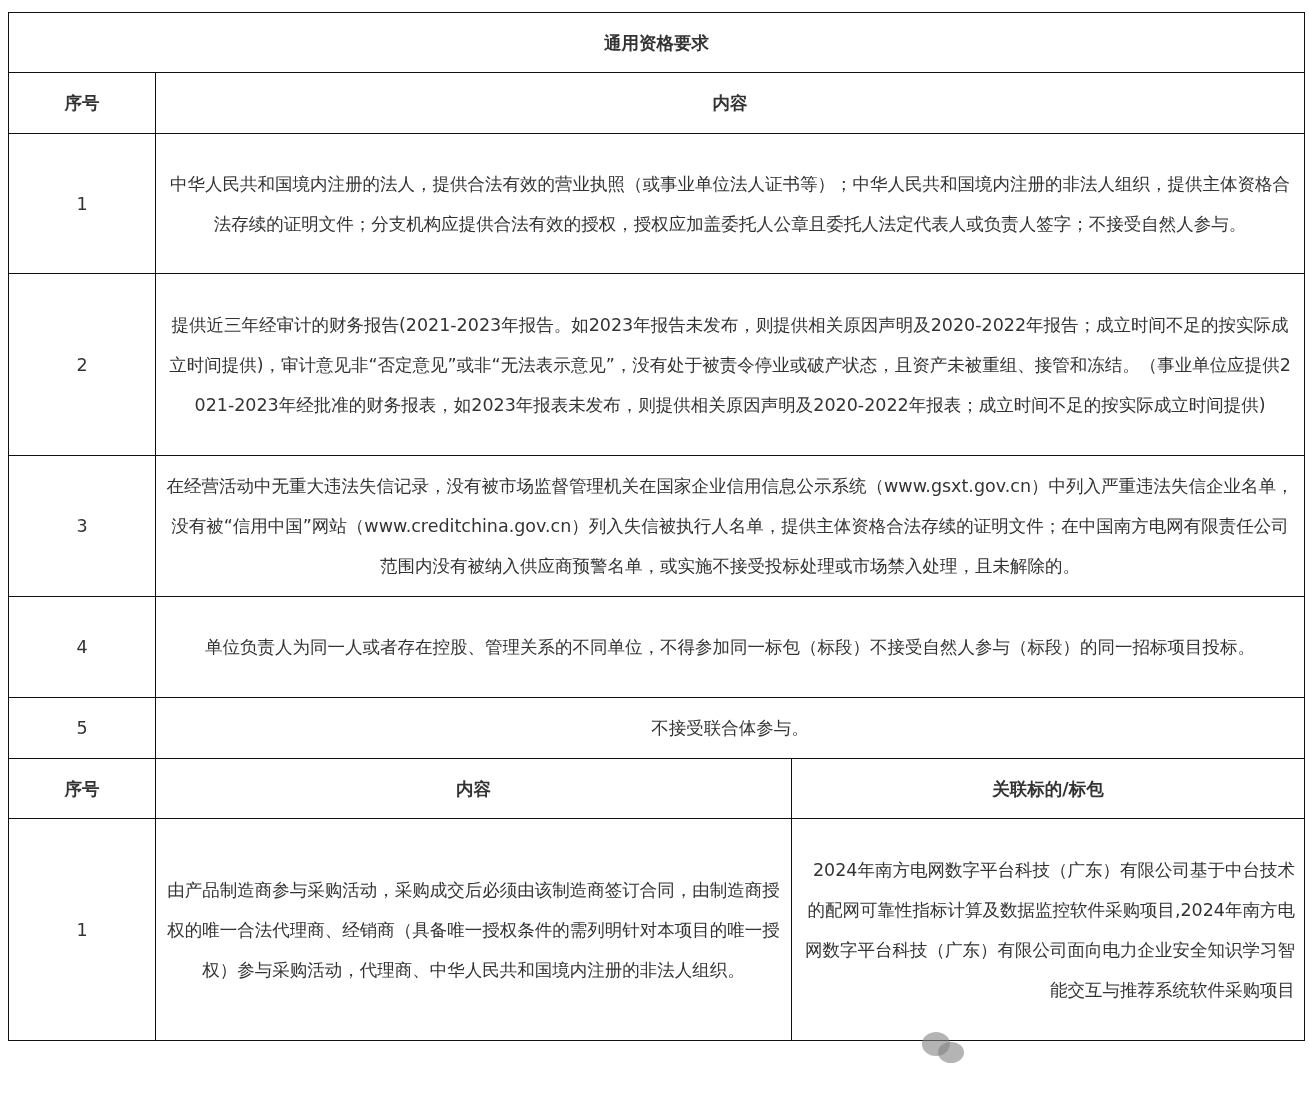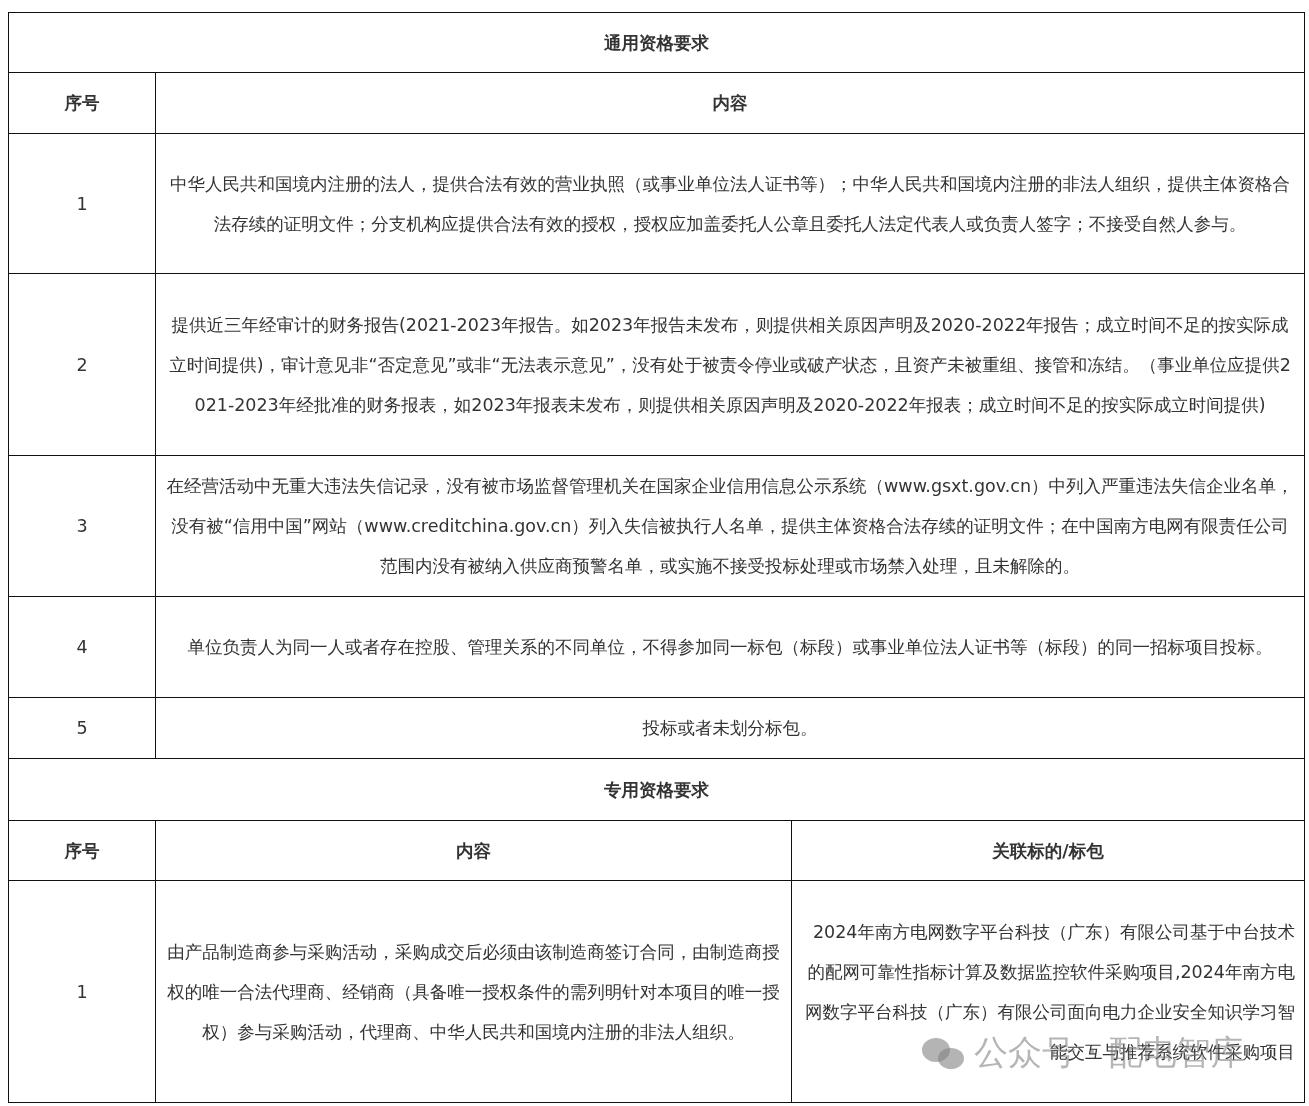--- a/index.html
+++ b/index.html
@@ -41,41 +41,37 @@
   <tr style="height:182px">
     <td class="num">2</td>
     <td class="left" colspan="2">提供近三年经审计的财务报告(2021-2023年报告。如2023年报告未发布，则提供相关原因声明及2020-2022年报告；成立时间不足的按实际成立时间提供)，审计意见非“否定意见”或非“无法表示意见”，没有处于被责令停业或破产状态，且资产未被重组、接管和冻结。（事业单位应提供2021-2023年经批准的财务报表，如2023年报表未发布，则提供相关原因声明及2020-2022年报表；成立时间不足的按实际成立时间提供)</td>
   </tr>
   <tr style="height:141px">
     <td class="num">3</td>
     <td class="left" colspan="2">在经营活动中无重大违法失信记录，没有被市场监督管理机关在国家企业信用信息公示系统（www.gsxt.gov.cn）中列入严重违法失信企业名单，没有被“信用中国”网站（www.creditchina.gov.cn）列入失信被执行人名单，提供主体资格合法存续的证明文件；在中国南方电网有限责任公司范围内没有被纳入供应商预警名单，或实施不接受投标处理或市场禁入处理，且未解除的。</td>
   </tr>
   <tr style="height:101px">
     <td class="num">4</td>
-    <td class="left" colspan="2">单位负责人为同一人或者存在控股、管理关系的不同单位，不得参加同一标包（标段）或事业单位法人证书等（标段）的同一招标项目投标。</td>
+    <td class="left" colspan="2">单位负责人为同一人或者存在控股、管理关系的不同单位，不得参加同一标包（标段）不接受自然人参与（标段）的同一招标项目投标。</td>
   </tr>
   <tr style="height:61px">
     <td class="num">5</td>
-    <td class="left" colspan="2">投标或者未划分标包。</td>
-  </tr>
-  <tr style="height:62px">
-    <td class="title" colspan="3">专用资格要求</td>
+    <td class="left" colspan="2">不接受联合体参与。</td>
   </tr>
   <tr style="height:60px">
     <td class="hdr">序号</td>
     <td class="hdr">内容</td>
     <td class="hdr">关联标的/标包</td>
   </tr>
   <tr style="height:222px">
     <td class="num">1</td>
     <td class="left">由产品制造商参与采购活动，采购成交后必须由该制造商签订合同，由制造商授权的唯一合法代理商、经销商（具备唯一授权条件的需列明针对本项目的唯一授权）参与采购活动，代理商、中华人民共和国境内注册的非法人组织。</td>
     <td class="center">2024年南方电网数字平台科技（广东）有限公司基于中台技术的配网可靠性指标计算及数据监控软件采购项目,2024年南方电网数字平台科技（广东）有限公司面向电力企业安全知识学习智能交互与推荐系统软件采购项目</td>
   </tr>
 </tbody>
   </table>
 
 <div class="watermark">
   <div class="wm-icon">
     <span style="left:0;top:2px;width:28px;height:24px;"></span>
     <span style="left:16px;top:12px;width:26px;height:21px;"></span>
   </div>
-  <span>公众号 · 配电智库</span>
 </div>
 
 </body></html>

